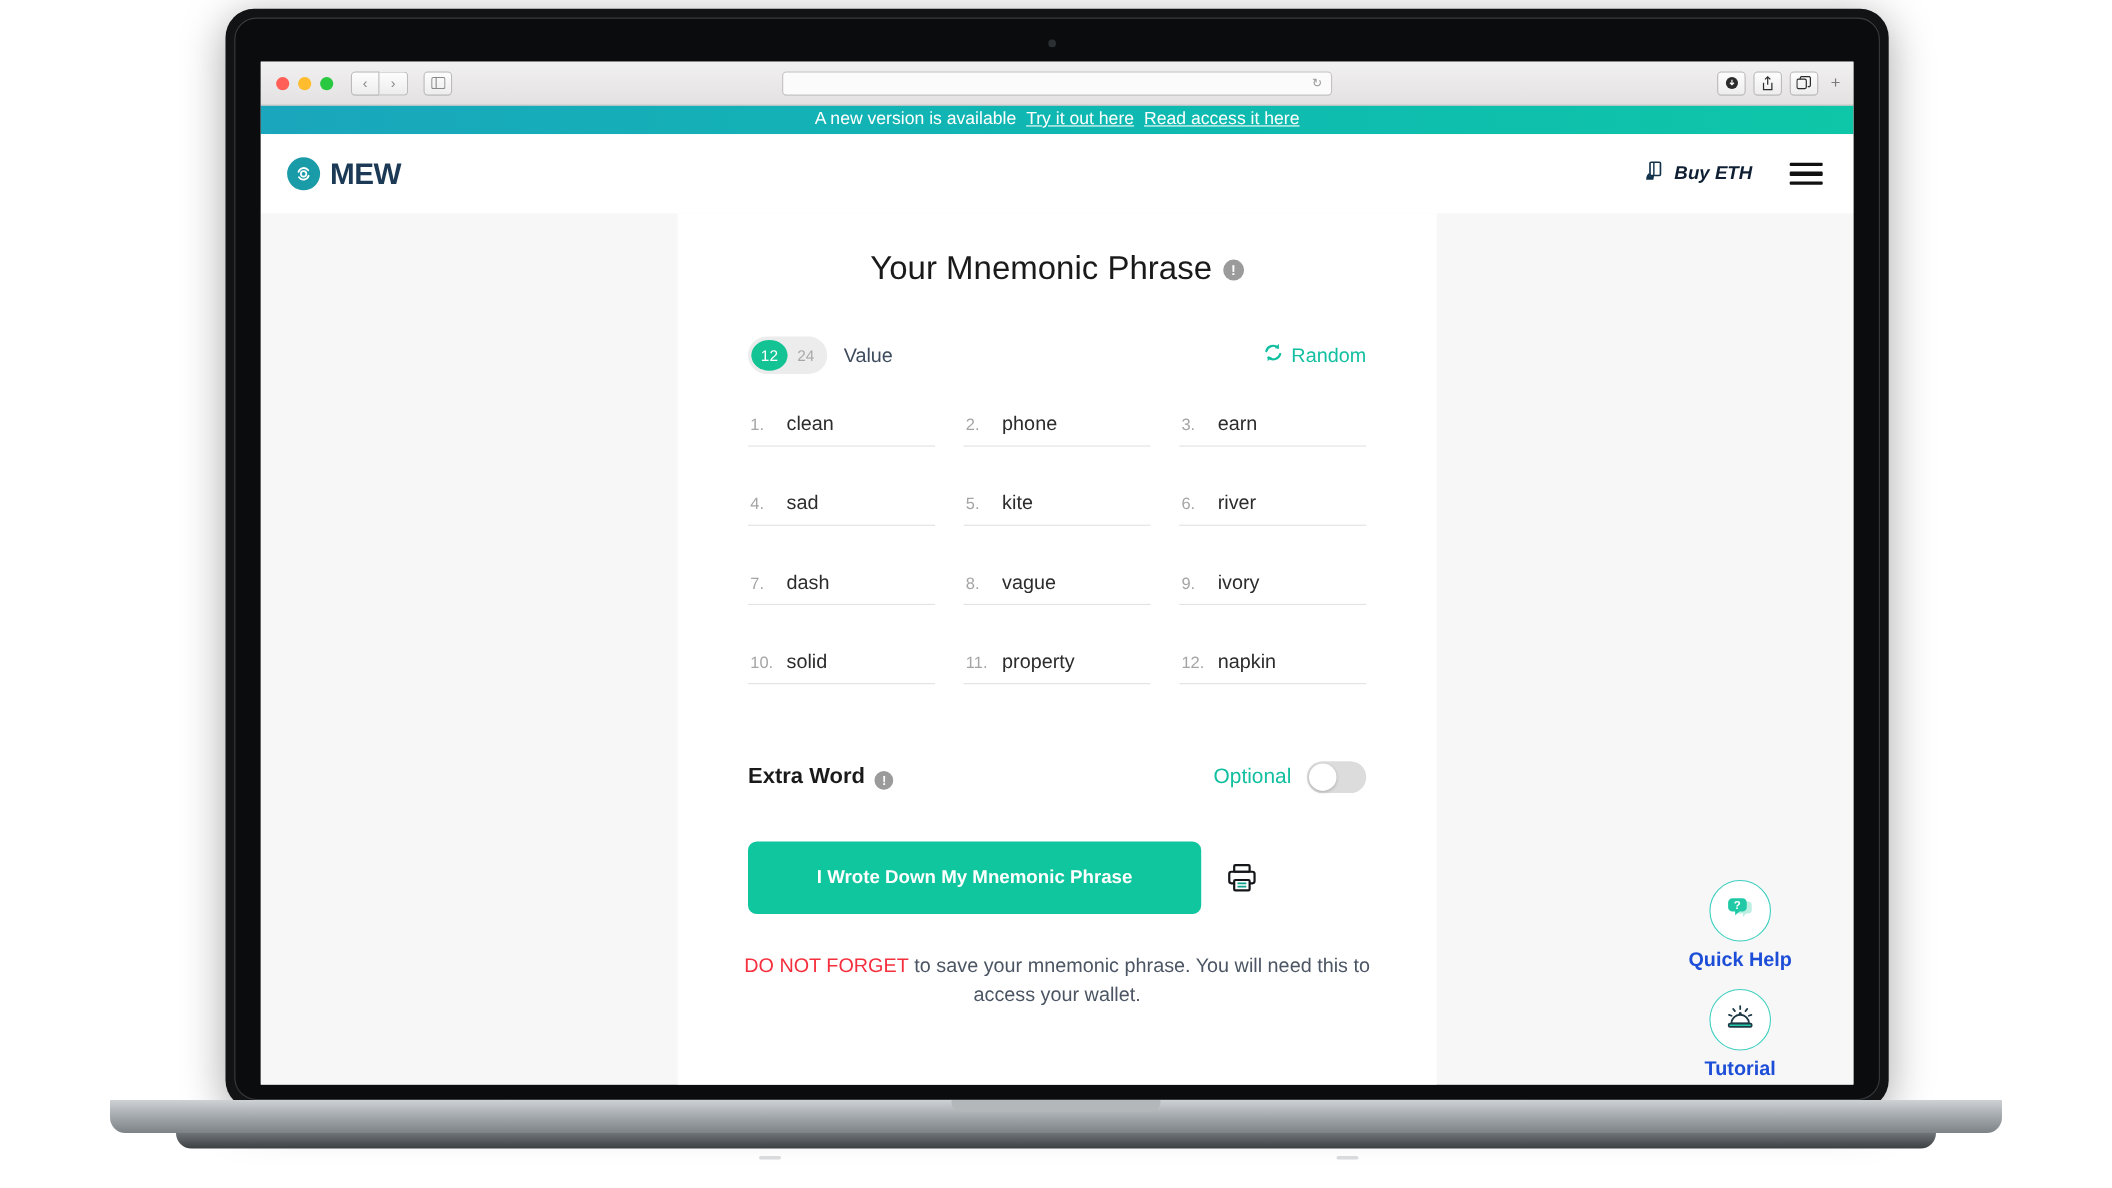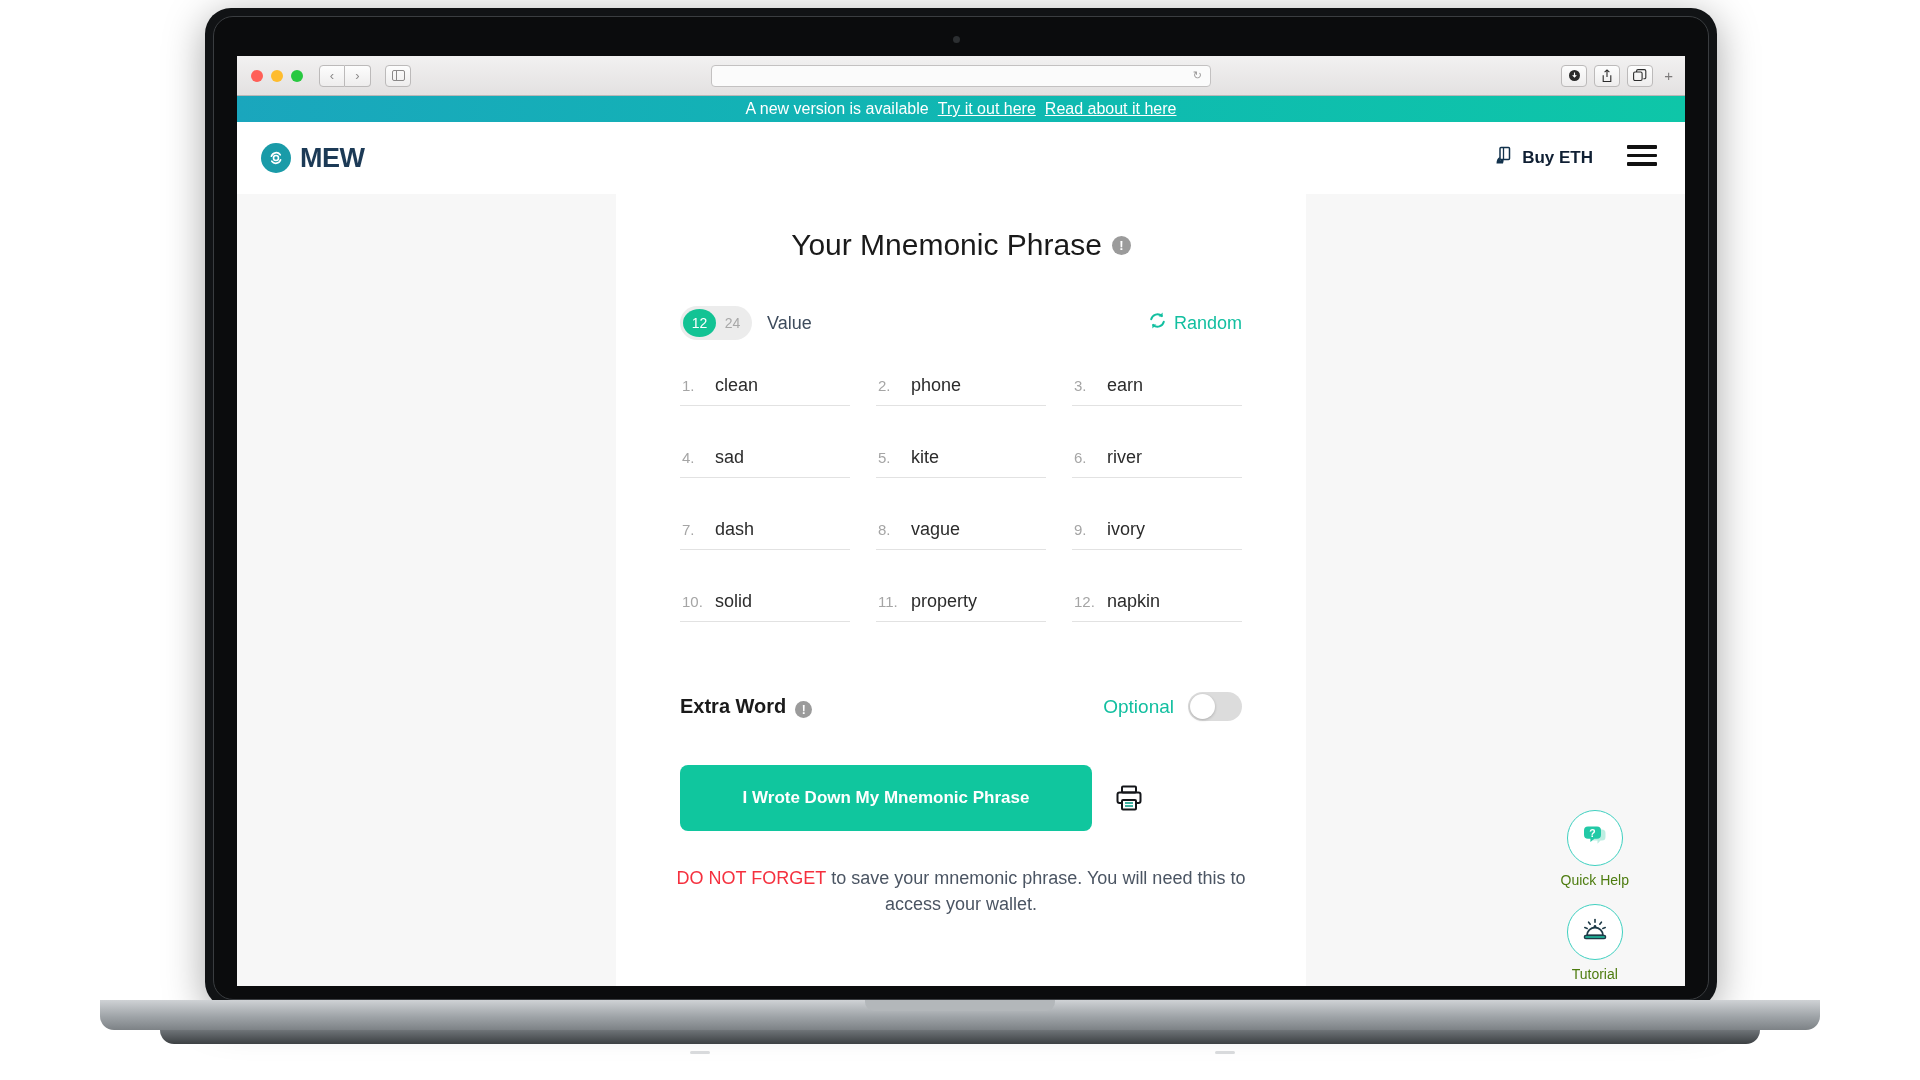--- a/index.html
+++ b/index.html
@@ -123,21 +123,21 @@
     width: 30px; height: 30px; border-radius: 50%;
     background: #1a9ba8;
     display: flex; align-items: center; justify-content: center;
     position: relative;
   }
   .logo-text {
     font-size: 27px; font-weight: bold; letter-spacing: -0.5px;
     color: #1c3a56;
   }
   .header-right {
-    margin-left: auto; display: flex; align-items: flex-start; gap: 34px;
+    margin-left: auto; display: flex; align-items: center; gap: 34px; font-style: italic;
   }
   .buy-eth { display: flex; align-items: center; gap: 8px; cursor: pointer; }
   .buy-eth-label { font-size: 17px; font-weight: bold; color: #0f1f33; }
   .hamburger { display: flex; flex-direction: column; gap: 5px; cursor: pointer; }
   .hamburger span { display: block; width: 30px; height: 3.5px; background: #111; border-radius: 1px; }
 
   
   .page-body {
     position: relative;
     height: 816px;
@@ -255,21 +255,21 @@
     position: absolute;
     right: 56px; bottom: 28px;
     display: flex; flex-direction: column; align-items: center; gap: 16px;
   }
   .fw-item { display: flex; flex-direction: column; align-items: center; gap: 6px; cursor: pointer; }
   .fw-circle {
     width: 56px; height: 56px; border-radius: 50%;
     background: #ffffff; border: 1.5px solid #3fd0c0;
     display: flex; align-items: center; justify-content: center;
   }
-  .fw-label { font-size: 14px; color: #4d7c0f; }
+  .fw-label { font-size: 18px; color: #1d4ed8; font-weight: bold; }
 
   
   .laptop-base {
     position: absolute;
     left: 100px; top: 1000px;
     width: 1720px; height: 30px;
     background: linear-gradient(#cfd2d5, #9fa4a8 55%, #7d8286);
     border-radius: 0 0 14px 14px;
   }
   .laptop-notch {
@@ -355,21 +355,21 @@
               <path d="M3.6 3V2a1.4 1.4 0 0 1 1.4-1.4h6.4A1.4 1.4 0 0 1 12.8 2v6.4a1.4 1.4 0 0 1-1.4 1.4h-1" fill="none" stroke="#2b2b2b" stroke-width="1.1"></path>
             </svg>
         </div>
         <span class="plus-btn">+</span>
       </div>
     </div>
 
     <div class="announce">
       <span>A new version is available</span>
       <a href="#">Try it out here</a>
-      <a href="#">Read about it here</a>
+      <a href="#">Read access it here</a>
     </div>
 
     <div class="site-header">
       <div class="logo-wrap">
         <span class="logo-mark">
           <svg width="20" height="20" viewBox="0 0 20 20">
             <circle cx="10" cy="10" r="9.2" fill="#1a9ba8"></circle>
             <path d="M5.4 8.2a5 5 0 0 1 8.8-1.4" stroke="#fff" stroke-width="1.7" fill="none" stroke-linecap="round"></path>
             <path d="M14.6 11.8a5 5 0 0 1-8.8 1.4" stroke="#fff" stroke-width="1.7" fill="none" stroke-linecap="round"></path>
             <circle cx="10" cy="10" r="2.5" fill="none" stroke="#fff" stroke-width="1.6"></circle>

